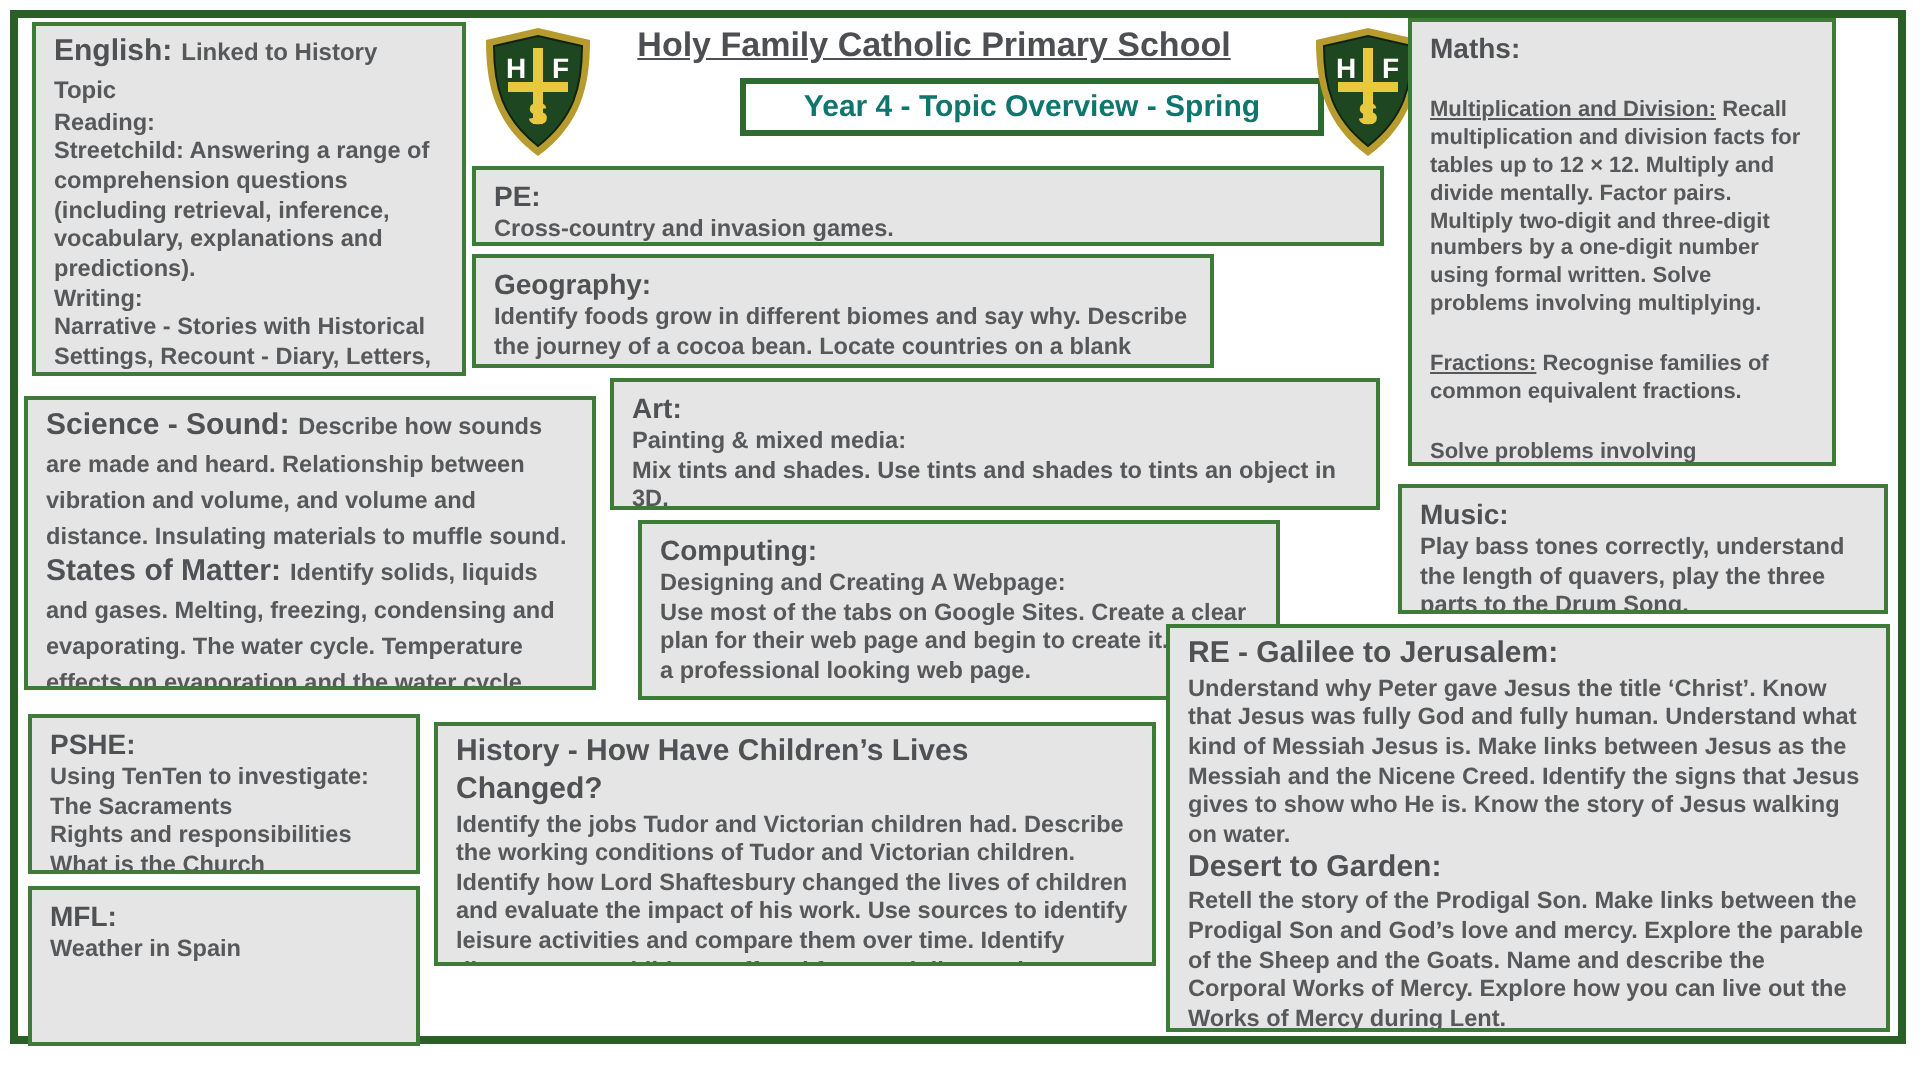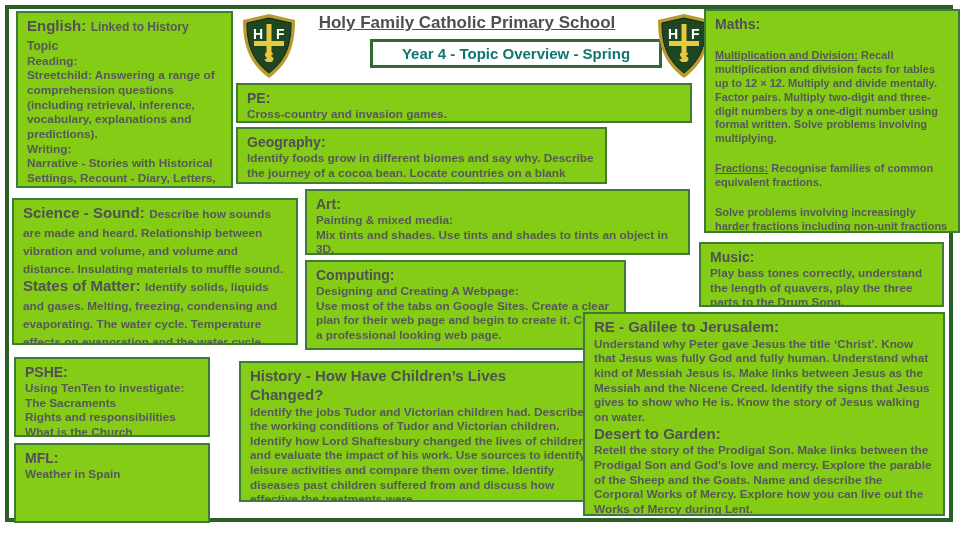--- a/index.html
+++ b/index.html
@@ -1,20 +1,20 @@
 <!DOCTYPE html>
 <html><head>
 <meta charset="utf-8">
 <style>
   html,body{margin:0;padding:0;background:#ffffff;}
   .page{position:relative;width:960px;height:540px;background:#ffffff;
         font-family:"Liberation Sans",sans-serif;font-weight:700;color:#57585a;overflow:hidden;}
   .frame{position:absolute;left:5px;top:5px;width:948px;height:517px;
          border:4px solid #2a5f28;box-sizing:border-box;}
-  .box{position:absolute;box-sizing:border-box;border:2px solid #3e7b39;background:#84cc16;
+  .box{position:absolute;box-sizing:border-box;border:2px solid #3e7b39;background:#e5e5e5;
        padding:4px 9px;overflow:hidden;}
   .h-lg{font-size:15px;color:#505154;line-height:1.25;}
   .h-md{font-size:14px;color:#505154;line-height:1.3;}
   .note{font-size:12px;}
   .body{font-size:11.8px;line-height:1.24;}
   .body-sm{font-size:11px;line-height:1.26;margin-top:16px;}
   .u{text-decoration:underline;}
   .title{position:absolute;left:287px;top:13px;width:360px;text-align:center;
          font-size:17px;color:#4e4f52;text-decoration:underline;}
   .yearbox{position:absolute;left:333px;top:39px;width:292px;height:29px;box-sizing:border-box;
@@ -63,21 +63,21 @@
       <span class="h-lg">English:</span>
       <span class="note">Linked to History Topic</span>
     </div>
     <div class="body">Reading:</div>
     <div class="body">Streetchild: Answering a range of comprehension questions (including retrieval, inference, vocabulary, explanations and predictions).</div>
     <div class="body">Writing:</div>
     <div class="body">Narrative - Stories with Historical Settings, Recount - Diary, Letters, Biography.</div>
 
   </div>
 
-  <div class="box" style="left:704px;top:9px;width:256px;height:224px;">
+  <div class="box" style="left:704px;top:9px;width:214px;height:224px;">
     <div class="h-md">Maths:</div>
     <div class="body-sm">
       <span class="u">Multiplication and Division:</span>
       <span>Recall multiplication and division facts for tables up to 12 × 12. Multiply and divide mentally. Factor pairs. Multiply two-digit and three-digit numbers by a one-digit number using formal written. Solve problems involving multiplying.</span>
     </div>
     <div class="body-sm">
       <span class="u">Fractions:</span>
       <span>Recognise families of common equivalent fractions.</span>
     </div>
     <div class="body-sm">Solve problems involving increasingly harder fractions including non-unit fractions where the answer is a whole number.Add and subtract fractions with the same denominator.</div>
@@ -92,21 +92,21 @@
     <div class="h-md">Geography:</div>
     <div class="body">Identify foods grow in different biomes and say why. Describe the journey of a cocoa bean. Locate countries on a blank world map using an atlas.</div>
   </div>
 
   <div class="box" style="left:305px;top:189px;width:385px;height:66px;">
     <div class="h-md">Art:</div>
     <div class="body">Painting &amp; mixed media:</div>
     <div class="body">Mix tints and shades. Use tints and shades to tints an object in 3D.</div>
   </div>
 
-  <div class="box" style="left:305px;top:260px;width:321px;height:90px;">
+  <div class="box" style="left:319px;top:260px;width:321px;height:90px;">
     <div class="h-md">Computing:</div>
     <div class="body">Designing and Creating A Webpage:</div>
     <div class="body">Use most of the tabs on Google Sites. Create a clear plan for their web page and begin to create it. Create a professional looking web page.</div>
   </div>
 
   <div class="box" style="left:699px;top:242px;width:245px;height:65px;">
     <div class="h-md">Music:</div>
     <div class="body">Play bass tones correctly, understand the length of quavers, play the three parts to the Drum Song.</div>
   </div>
 
@@ -127,21 +127,21 @@
     <div class="body">The Sacraments</div>
     <div class="body">Rights and responsibilities</div>
     <div class="body">What is the Church</div>
   </div>
 
   <div class="box" style="left:14px;top:443px;width:196px;height:80px;">
     <div class="h-md">MFL:</div>
     <div class="body">Weather in Spain</div>
   </div>
 
-  <div class="box" style="left:217px;top:361px;width:361px;height:141px;margin-left:22px;">
+  <div class="box" style="left:217px;top:361px;width:361px;height:122px;">
     <div class="h-lg" style="max-width:300px;">History - How Have Children’s Lives Changed?</div>
     <div class="body">Identify the jobs Tudor and Victorian children had. Describe the working conditions of Tudor and Victorian children. Identify how Lord Shaftesbury changed the lives of children and evaluate the impact of his work. Use sources to identify leisure activities and compare them over time. Identify diseases past children suffered from and discuss how effective the treatments were.</div>
   </div>
 
   <div class="box" style="left:583px;top:312px;width:362px;height:204px;">
     <div class="h-lg">RE - Galilee to Jerusalem:</div>
     <div class="body">Understand why Peter gave Jesus the title ‘Christ’. Know that Jesus was fully God and fully human. Understand what kind of Messiah Jesus is. Make links between Jesus as the Messiah and the Nicene Creed. Identify the signs that Jesus gives to show who He is. Know the story of Jesus walking on water.</div>
     <div class="h-lg">Desert to Garden:</div>
     <div class="body">Retell the story of the Prodigal Son. Make links between the Prodigal Son and God’s love and mercy. Explore the parable of the Sheep and the Goats. Name and describe the Corporal Works of Mercy. Explore how you can live out the Works of Mercy during Lent.</div>
   </div>

